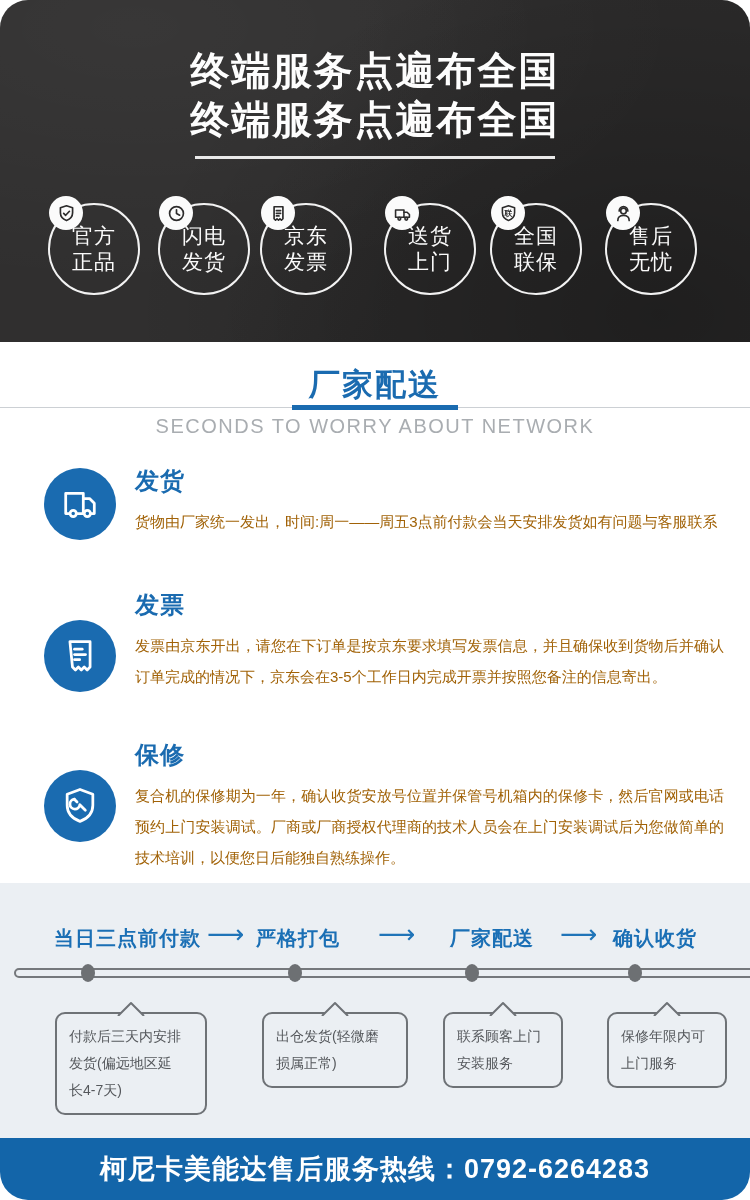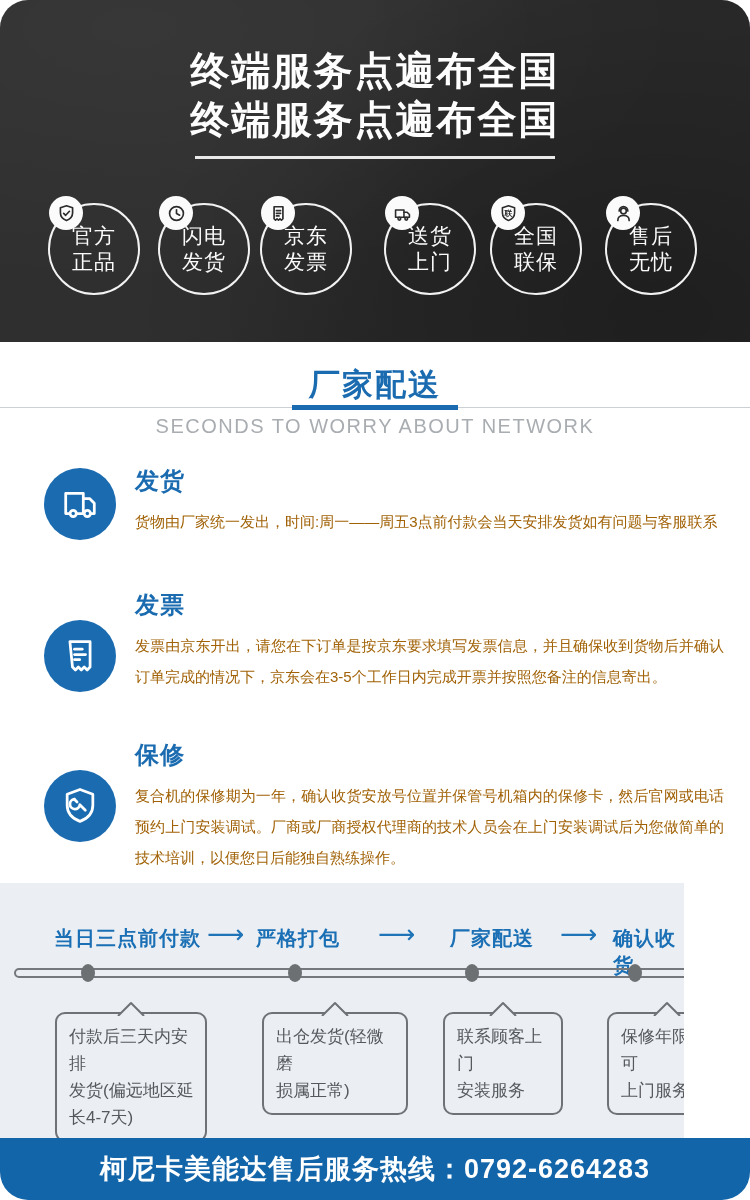--- a/index.html
+++ b/index.html
@@ -39,29 +39,29 @@
   .svc-row { position:absolute; left:44px; width:680px; display:flex; }
   .svc-row.r1 { top:124px; } .svc-row.r2 { top:248px; } .svc-row.r3 { top:398px; }
   .svc-ico { flex:0 0 72px; width:72px; height:72px; border-radius:50%; background:#1a6bb0;
     display:flex; align-items:center; justify-content:center; }
   .r1 .svc-ico { margin-top:2px; } .r2 .svc-ico, .r3 .svc-ico { margin-top:30px; }
   .svc-text { margin-left:19px; width:592px; }
   .svc-title { color:#1a6bb0; font-size:24px; font-weight:bold; line-height:30px; margin-bottom:10px; letter-spacing:1px;}
   .svc-body { color:#a16207; font-size:15px; line-height:31px; text-align:justify; }
 
   
-  .process { position:relative; width:684px; height:255px; background:#ebeff3; overflow:hidden; }
+  .process { position:relative; width:750px; height:255px; background:#ebeff3; overflow:hidden; }
   .step { position:absolute; top:42px; color:#1a6fb5; font-size:20px; font-weight:bold; letter-spacing:1px; }
   .step-arrow { position:absolute; top:36px; color:#1f74b8; font-size:26px; font-weight:normal; }
   .track { position:absolute; top:85px; left:14px; width:760px; height:10px;
     border:2px solid #75787c; border-radius:6px 0 0 6px; }
   .track-dot { position:absolute; top:81px; width:14px; height:18px; background:#6d7073; border-radius:50%; }
 
   .callout { position:absolute; top:129px; border:2px solid #6e7276; border-radius:10px;
-    background:#ebeff3; color:#55585c; font-size:17px; line-height:27px; padding:9px 6px 9px 12px; }
+    background:#ebeff3; color:#55585c; font-size:14px; line-height:27px; padding:9px 6px 9px 12px; }
   .callout-pointer { position:absolute; top:-13px; left:50%; margin-left:-14px; width:28px; height:15px; }
   .callout-pointer svg { display:block; }
 
   
   .footer { position:relative; width:750px; height:62px; background:#1365a9;
     display:flex; align-items:center; justify-content:center; }
   .footer-text { color:#fff; font-size:27px; font-weight:bold; letter-spacing:1px; }
 </style>
 </head>
 <body>

